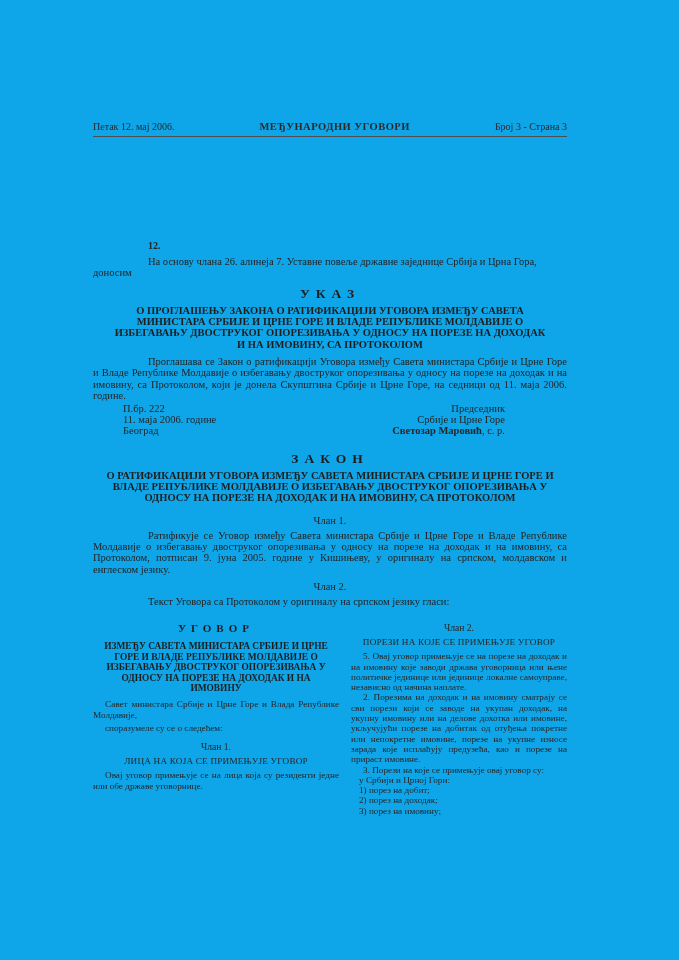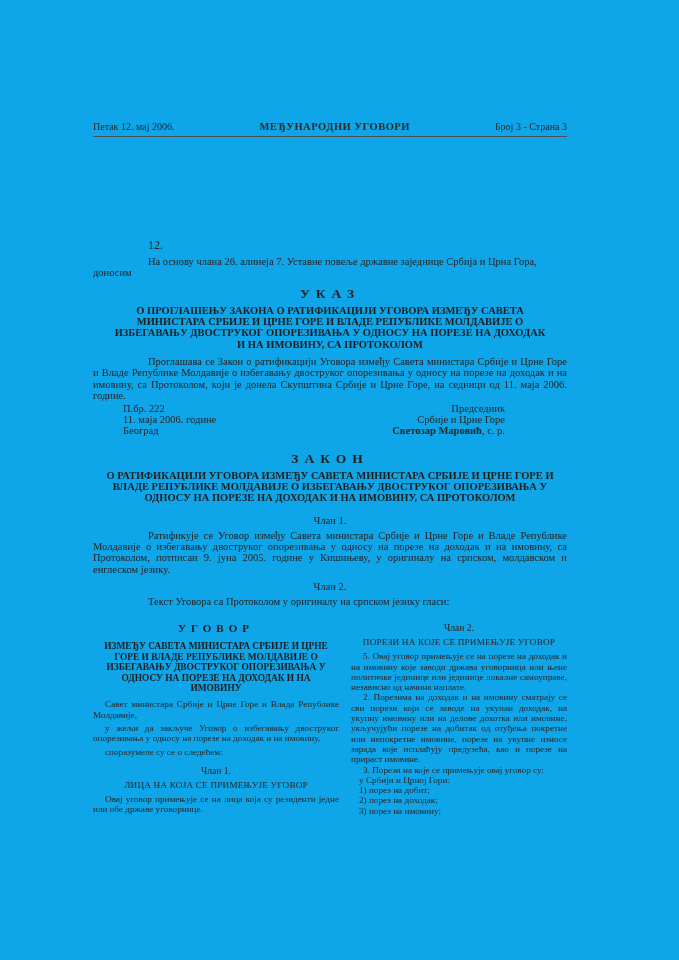--- a/index.html
+++ b/index.html
@@ -20,21 +20,21 @@
   }
   .header .hdr-center { font-weight:bold; font-size:10.5px; letter-spacing:0.5px; }
 
   
   .body {
     font-size:10.5px; line-height:11.2px; text-align:justify;
     margin:0; color:#242424;
   }
   .p-ind { text-indent:55px; }
 
-  .item-number { margin-top:103px; font-weight:normal; font-size:12px; text-indent:55px; line-height:11.2px; }
+  .item-number { margin-top:103px; font-weight:bold; font-size:10px; text-indent:55px; line-height:11.2px; }
   .preamble { margin-top:5px; }
 
   .big-head {
     margin:7px 0 0 0; text-align:center; font-weight:bold;
     font-size:13.5px; letter-spacing:6px; line-height:15px; color:#1e1e1e;
   }
   .sub-head {
     margin:4px 0 0 0; text-align:center; font-weight:bold;
     font-size:10.5px; line-height:11.4px; color:#1e1e1e;
   }
@@ -122,21 +122,20 @@
     <div class="clan-label small-gap">Члан 2.</div>
     <p class="body p-ind art-body">Текст Уговора са Протоколом у оригиналу на српском језику гласи:</p>
 
     <div class="columns">
 
       <div class="col-left">
         <h3 class="contract-head">УГОВОР</h3>
         <h4 class="contract-sub">ИЗМЕЂУ САВЕТА МИНИСТАРА СРБИЈЕ И ЦРНЕ ГОРЕ И ВЛАДЕ РЕПУБЛИКЕ МОЛДАВИЈЕ О ИЗБЕГАВАЊУ ДВОСТРУКОГ ОПОРЕЗИВАЊА У ОДНОСУ НА ПОРЕЗЕ НА ДОХОДАК И НА ИМОВИНУ</h4>
 
         <p class="cbody c-ind col-p" style="margin-top:6px;">Савет министара Србије и Црне Горе и Влада Републике Молдавије,</p>
-        <p class="cbody c-ind col-p">у жељи да закључе Уговор о избегавању двоструког опорезивања у односу на порезе на доходак и на имовину,</p>
         <p class="cbody c-ind col-p">споразумеле су се о следећем:</p>
 
         <div class="col-art-label">Члан 1.</div>
         <div class="col-art-title">ЛИЦА НА КОЈА СЕ ПРИМЕЊУЈЕ УГОВОР</div>
         <p class="cbody c-ind col-p">Овај уговор примењује се на лица која су резиденти једне или обе државе уговорнице.</p>
       </div>
 
       <div class="col-right">
         <div class="col-art-label" style="margin-top:0;">Члан 2.</div>
         <div class="col-art-title">ПОРЕЗИ НА КОЈЕ СЕ ПРИМЕЊУЈЕ УГОВОР</div>

